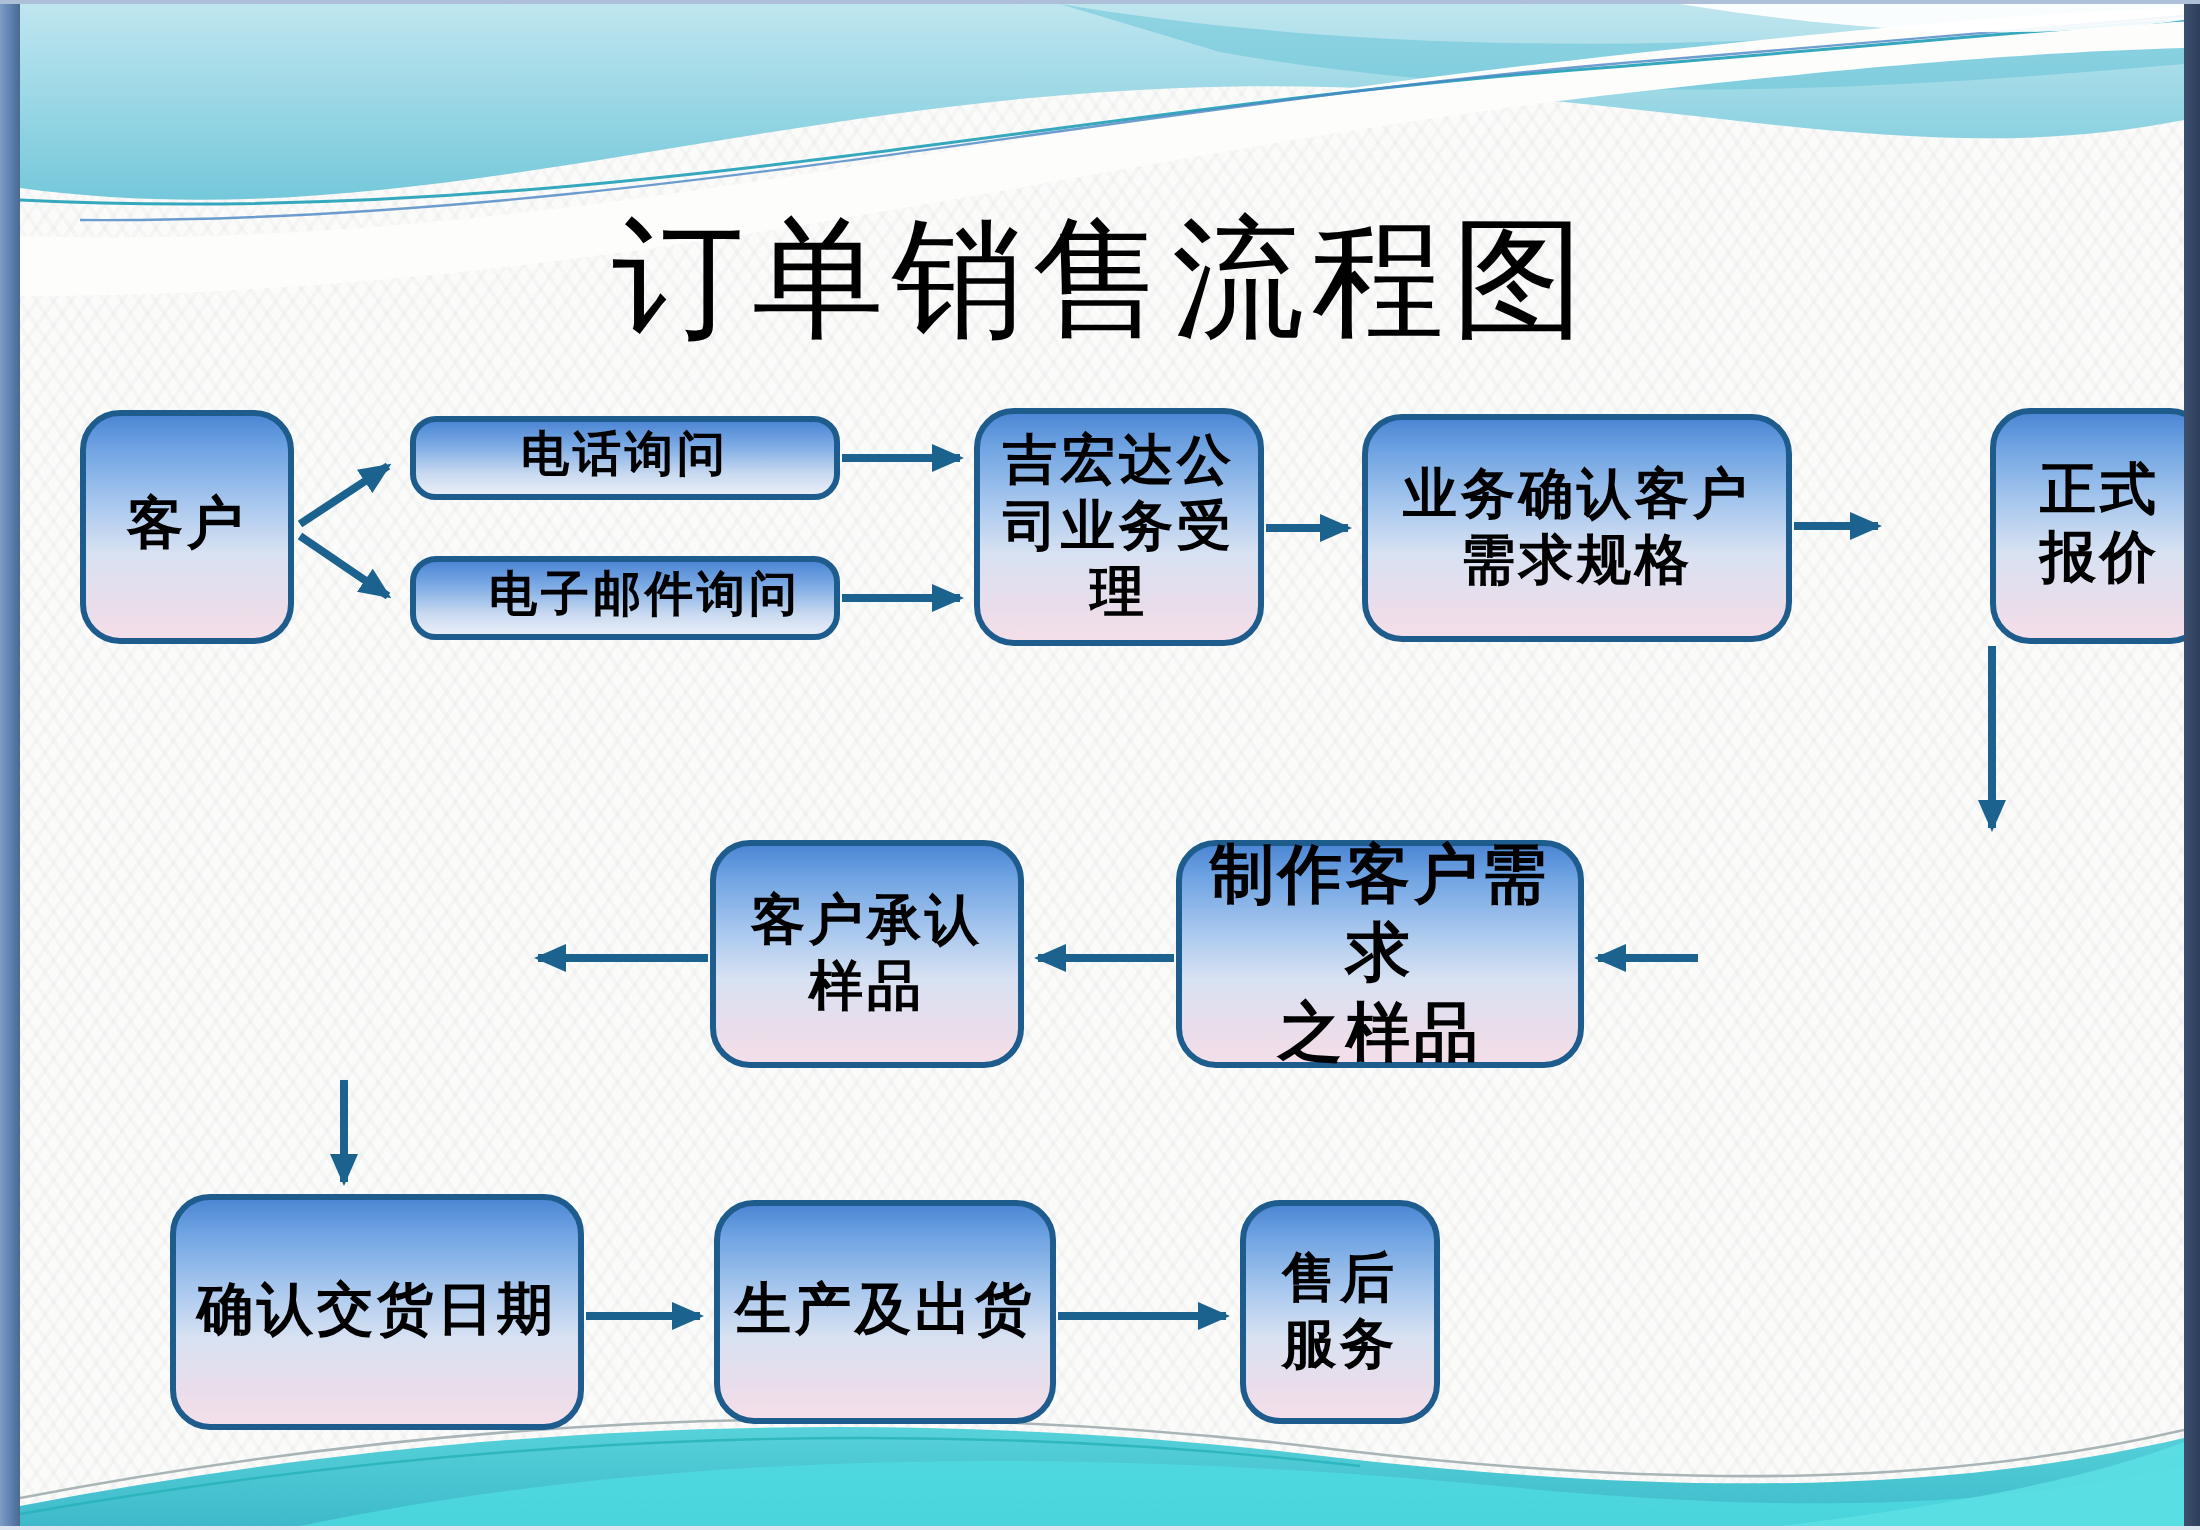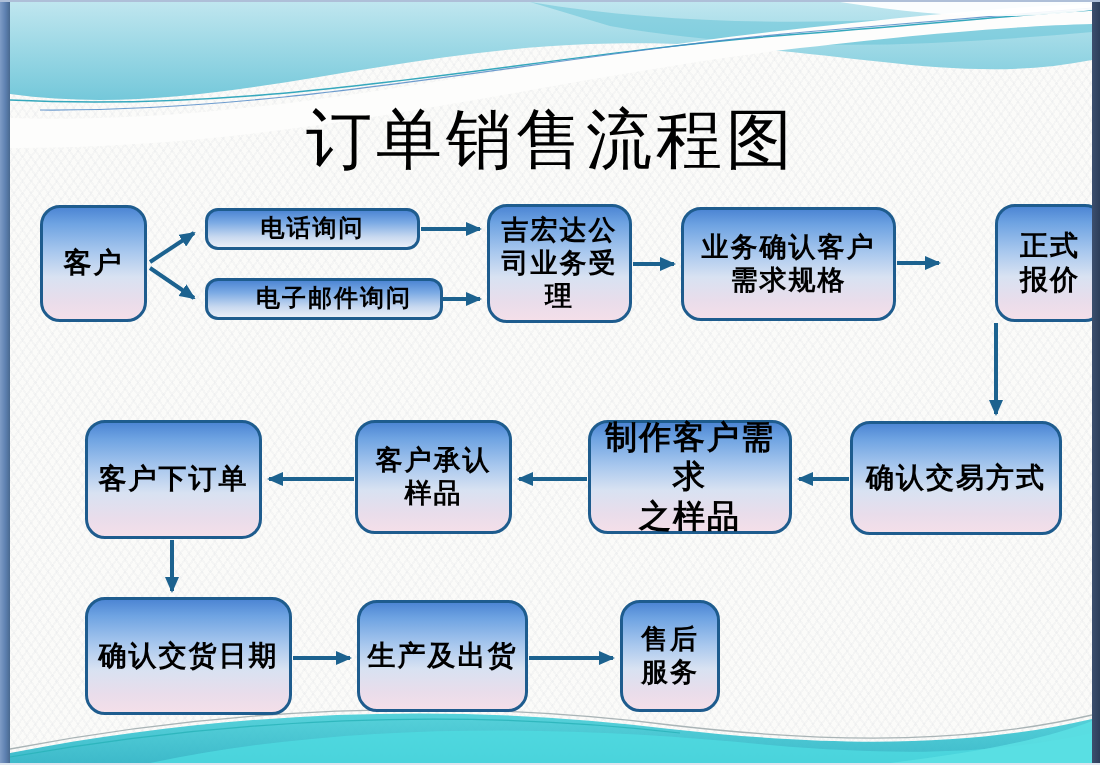--- a/index.html
+++ b/index.html
@@ -23,21 +23,21 @@
   .box{position:absolute;z-index:3;border:3px solid #1e5c8e;box-sizing:border-box;
     display:flex;align-items:center;justify-content:center;text-align:center;
     background:linear-gradient(180deg,#4d86d4 0%,#6ea3e2 14%,#a9c8ee 40%,#d8e2f2 62%,#e9ddeb 84%,#f4dfe9 100%);
     border-radius:20px;}
   .box-sm{background:linear-gradient(180deg,#4d86d4 0%,#7baae4 32%,#c8d9f0 72%,#e9eef8 100%);
     border-radius:13px;}
   .box-label{font-weight:bold;color:#000;letter-spacing:2px;line-height:1.22;white-space:pre-line;}
   
   .n0{left:30px;top:203px;width:107px;height:117px;}   .n0 .box-label{font-size:28px;}
   .n1{left:195px;top:206px;width:215px;height:42px;}   .n1 .box-label{font-size:24px;}
-  .n2{left:195px;top:276px;width:238px;height:42px;padding-left:20px;}   .n2 .box-label{font-size:24px;}
+  .n2{left:195px;top:276px;width:215px;height:42px;padding-left:20px;}   .n2 .box-label{font-size:24px;}
   .n3{left:477px;top:202px;width:145px;height:119px;font-family:Liberation Serif, serif;}  .n3 .box-label{font-size:27px;}
   .n4{left:671px;top:205px;width:215px;height:114px;}  .n4 .box-label{font-size:27px;}
   .n5{left:985px;top:202px;width:110px;height:118px;}  .n5 .box-label{font-size:28px;}
   .n6{left:840px;top:419px;width:212px;height:114px;}  .n6 .box-label{font-size:28px;}
   .n7{left:578px;top:418px;width:204px;height:114px;}  .n7 .box-label{font-size:32px;}
   .n8{left:345px;top:418px;width:157px;height:114px;}  .n8 .box-label{font-size:27px;}
   .n9{left:75px;top:418px;width:177px;height:119px;}   .n9 .box-label{font-size:28px;}
   .n10{left:75px;top:595px;width:207px;height:118px;}  .n10 .box-label{font-size:28px;}
   .n11{left:347px;top:598px;width:171px;height:112px;} .n11 .box-label{font-size:28px;}
   .n12{left:610px;top:598px;width:100px;height:112px;} .n12 .box-label{font-size:27px;}
@@ -117,33 +117,27 @@
 理</span>
     </div>
     <div class="box n4">
       <span class="box-label">业务确认客户
 需求规格</span>
     </div>
     <div class="box n5">
       <span class="box-label">正式
 报价</span>
     </div>
-    <div class="box n6">
-      <span class="box-label">确认交易方式</span>
-    </div>
     <div class="box n7">
       <span class="box-label">制作客户需求
 之样品</span>
     </div>
     <div class="box n8">
       <span class="box-label">客户承认
 样品</span>
-    </div>
-    <div class="box n9">
-      <span class="box-label">客户下订单</span>
     </div>
     <div class="box n10">
       <span class="box-label">确认交货日期</span>
     </div>
     <div class="box n11">
       <span class="box-label">生产及出货</span>
     </div>
     <div class="box n12">
       <span class="box-label">售后
 服务</span>

